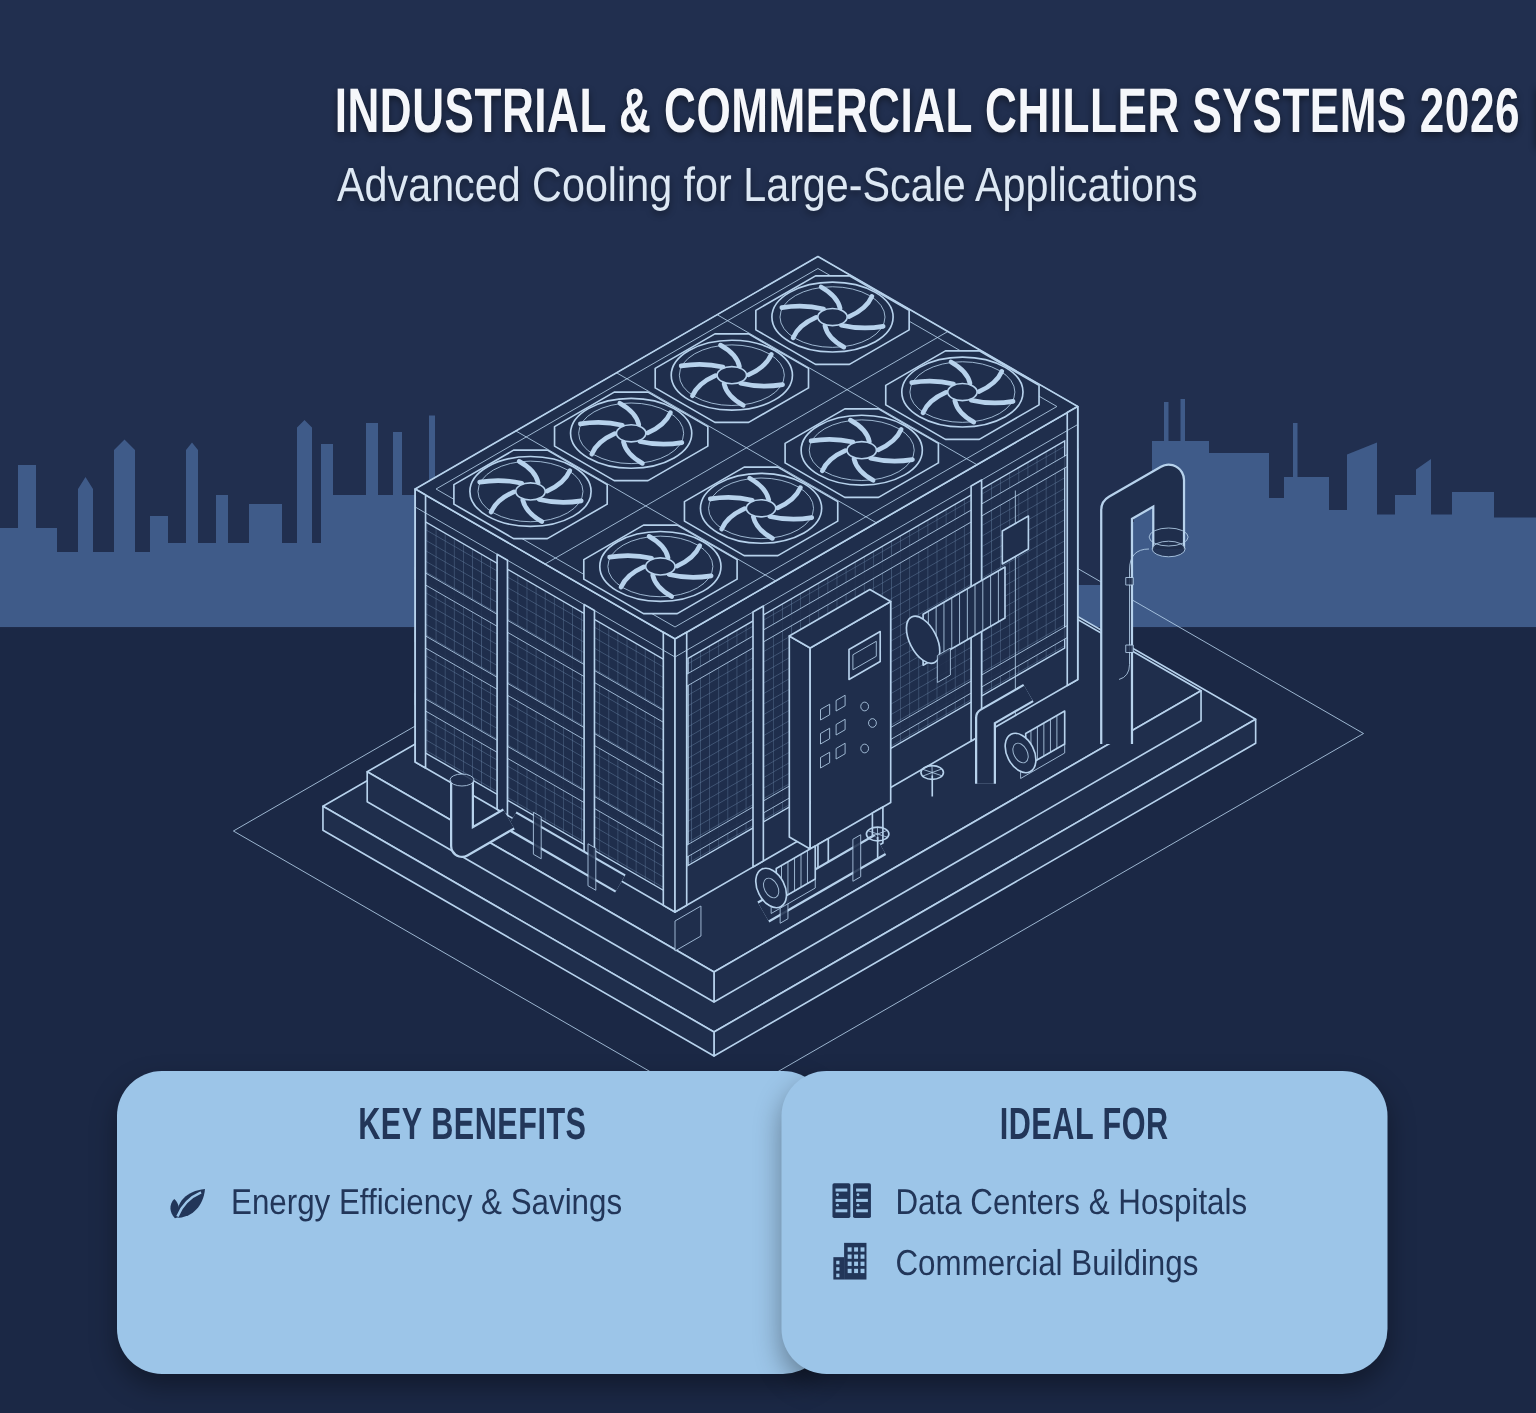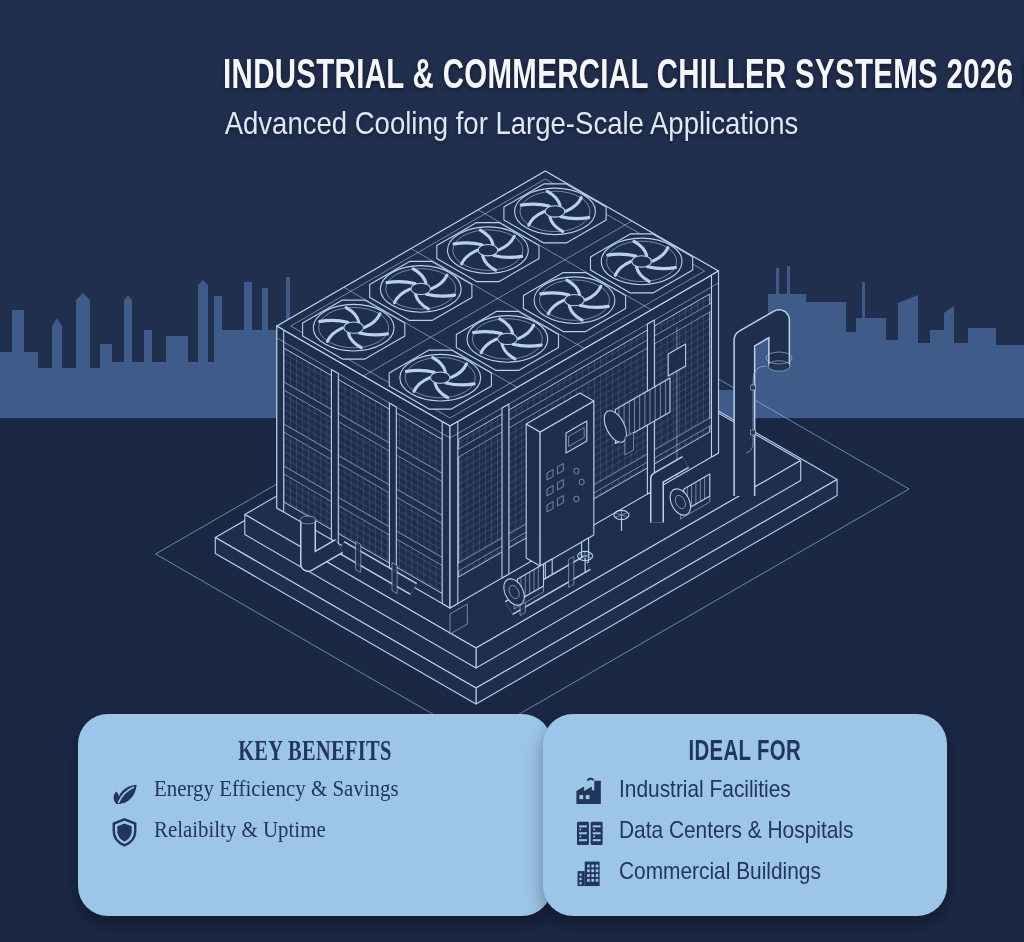--- a/index.html
+++ b/index.html
@@ -30,29 +30,29 @@
   .subtitle{
     font-size:32px;color:var(--subtitle-text);display:inline-block;
     transform:scaleX(.86);transform-origin:center;white-space:nowrap;
     text-shadow:0 2px 5px rgba(0,0,0,.4);
   }
   
   .card{
     position:absolute;top:714px;height:202px;background:var(--card-bg);
     border-radius:30px;box-shadow:0 8px 18px rgba(0,0,0,.35);z-index:4;
   }
-  #card-benefits{left:78px;width:474px;font-family:Liberation Serif, serif;}
-  #card-ideal{left:543px;width:404px;}
+  #card-benefits{left:78px;width:474px;}
+  #card-ideal{left:521px;width:404px;}
   .card-title{
     margin:19px 0 0 0;text-align:center;font-size:30px;font-weight:bold;
     color:var(--card-text);letter-spacing:.5px;
   }
   .card-title .cond{display:inline-block;transform:scaleX(.68);transform-origin:center;white-space:nowrap;}
   .rows{margin:8px 0 0 30px;}
-  .row{display:flex;align-items:flex-start;height:41px;}
+  .row{display:flex;align-items:flex-end;height:41px;}
   .ic{width:33px;height:33px;flex:0 0 33px;display:flex;align-items:center;justify-content:center;}
   .ic svg{width:31px;height:31px;}
   .lbl{
     margin-left:13px;font-size:24px;color:var(--card-text);
     display:inline-block;transform:scaleX(.87);transform-origin:left center;white-space:nowrap;
   }
 </style>
 </head>
 <body>
 
@@ -294,46 +294,26 @@
       <div class="row">
         <span class="ic">
           <svg viewBox="0 0 26 26">
             <path d="M7.5 23.2 C7 15 12.5 8.3 23.2 7.3 C22.3 17 16.2 22.6 8.8 23.4 Z" fill="var(--card-text)"></path>
             <path d="M6.4 23.6 C3.2 20.6 3 15.8 6 12.9 C9 15.3 9.4 20.1 7.4 23.4 Z" fill="var(--card-text)"></path>
             <path d="M7.8 22.6 C10.2 16.8 14.5 12 21 9.2" fill="none" stroke="var(--card-bg)" stroke-width="1.4"></path>
           </svg>
         </span>
         <span class="lbl">Energy Efficiency &amp; Savings</span>
       </div>
-      <div class="row">
-        <span class="ic">
-          <svg viewBox="0 0 26 26">
-            <path d="M13 2 L22 5.5 L22 12 C22 17.6 18.2 21.8 13 23.8 C7.8 21.8 4 17.6 4 12 L4 5.5 Z" fill="none" stroke="var(--card-text)" stroke-width="2"></path>
-            <path d="M13 5.4 L19 7.7 L19 12 C19 15.9 16.4 19.1 13 20.6 C9.6 19.1 7 15.9 7 12 L7 7.7 Z" fill="var(--card-text)"></path>
-          </svg>
-        </span>
-        <span class="lbl">Relaibilty &amp; Uptime</span>
-      </div>
     </div>
   </section>
 
   <section class="card" id="card-ideal">
     <h2 class="card-title"><span class="cond">IDEAL FOR</span></h2>
     <div class="rows">
-      <div class="row">
-        <span class="ic">
-          <svg viewBox="0 0 26 26">
-            <path d="M2 23.5 L2 12.5 L8.5 8.8 L8.5 12.5 L15 8.8 L15 12 L17 12 L17 4 L22.5 4 L22.5 23.5 Z" fill="var(--card-text)"></path>
-            <rect x="4.5" y="16" width="3.2" height="3.4" fill="var(--card-bg)"></rect>
-            <rect x="9.8" y="16" width="3.2" height="3.4" fill="var(--card-bg)"></rect>
-            <path d="M16.5 3.2 Q12.5 1 11.5 4" fill="none" stroke="var(--card-text)" stroke-width="1.6"></path>
-          </svg>
-        </span>
-        <span class="lbl">Industrial Facilities</span>
-      </div>
       <div class="row">
         <span class="ic">
           <svg viewBox="0 0 26 26">
             <rect x="2.5" y="4" width="10" height="19.5" rx="1" fill="var(--card-text)"></rect>
             <rect x="14" y="4" width="10" height="19.5" rx="1" fill="var(--card-text)"></rect>
             <g fill="var(--card-bg)">
               <rect x="4.2" y="7" width="6.6" height="1.7"></rect>
                 <rect x="4.2" y="12.8" width="6.6" height="1.7"></rect>
                 <rect x="4.2" y="18.6" width="6.6" height="1.7"></rect>
               <rect x="15.7" y="7" width="6.6" height="1.7"></rect>

